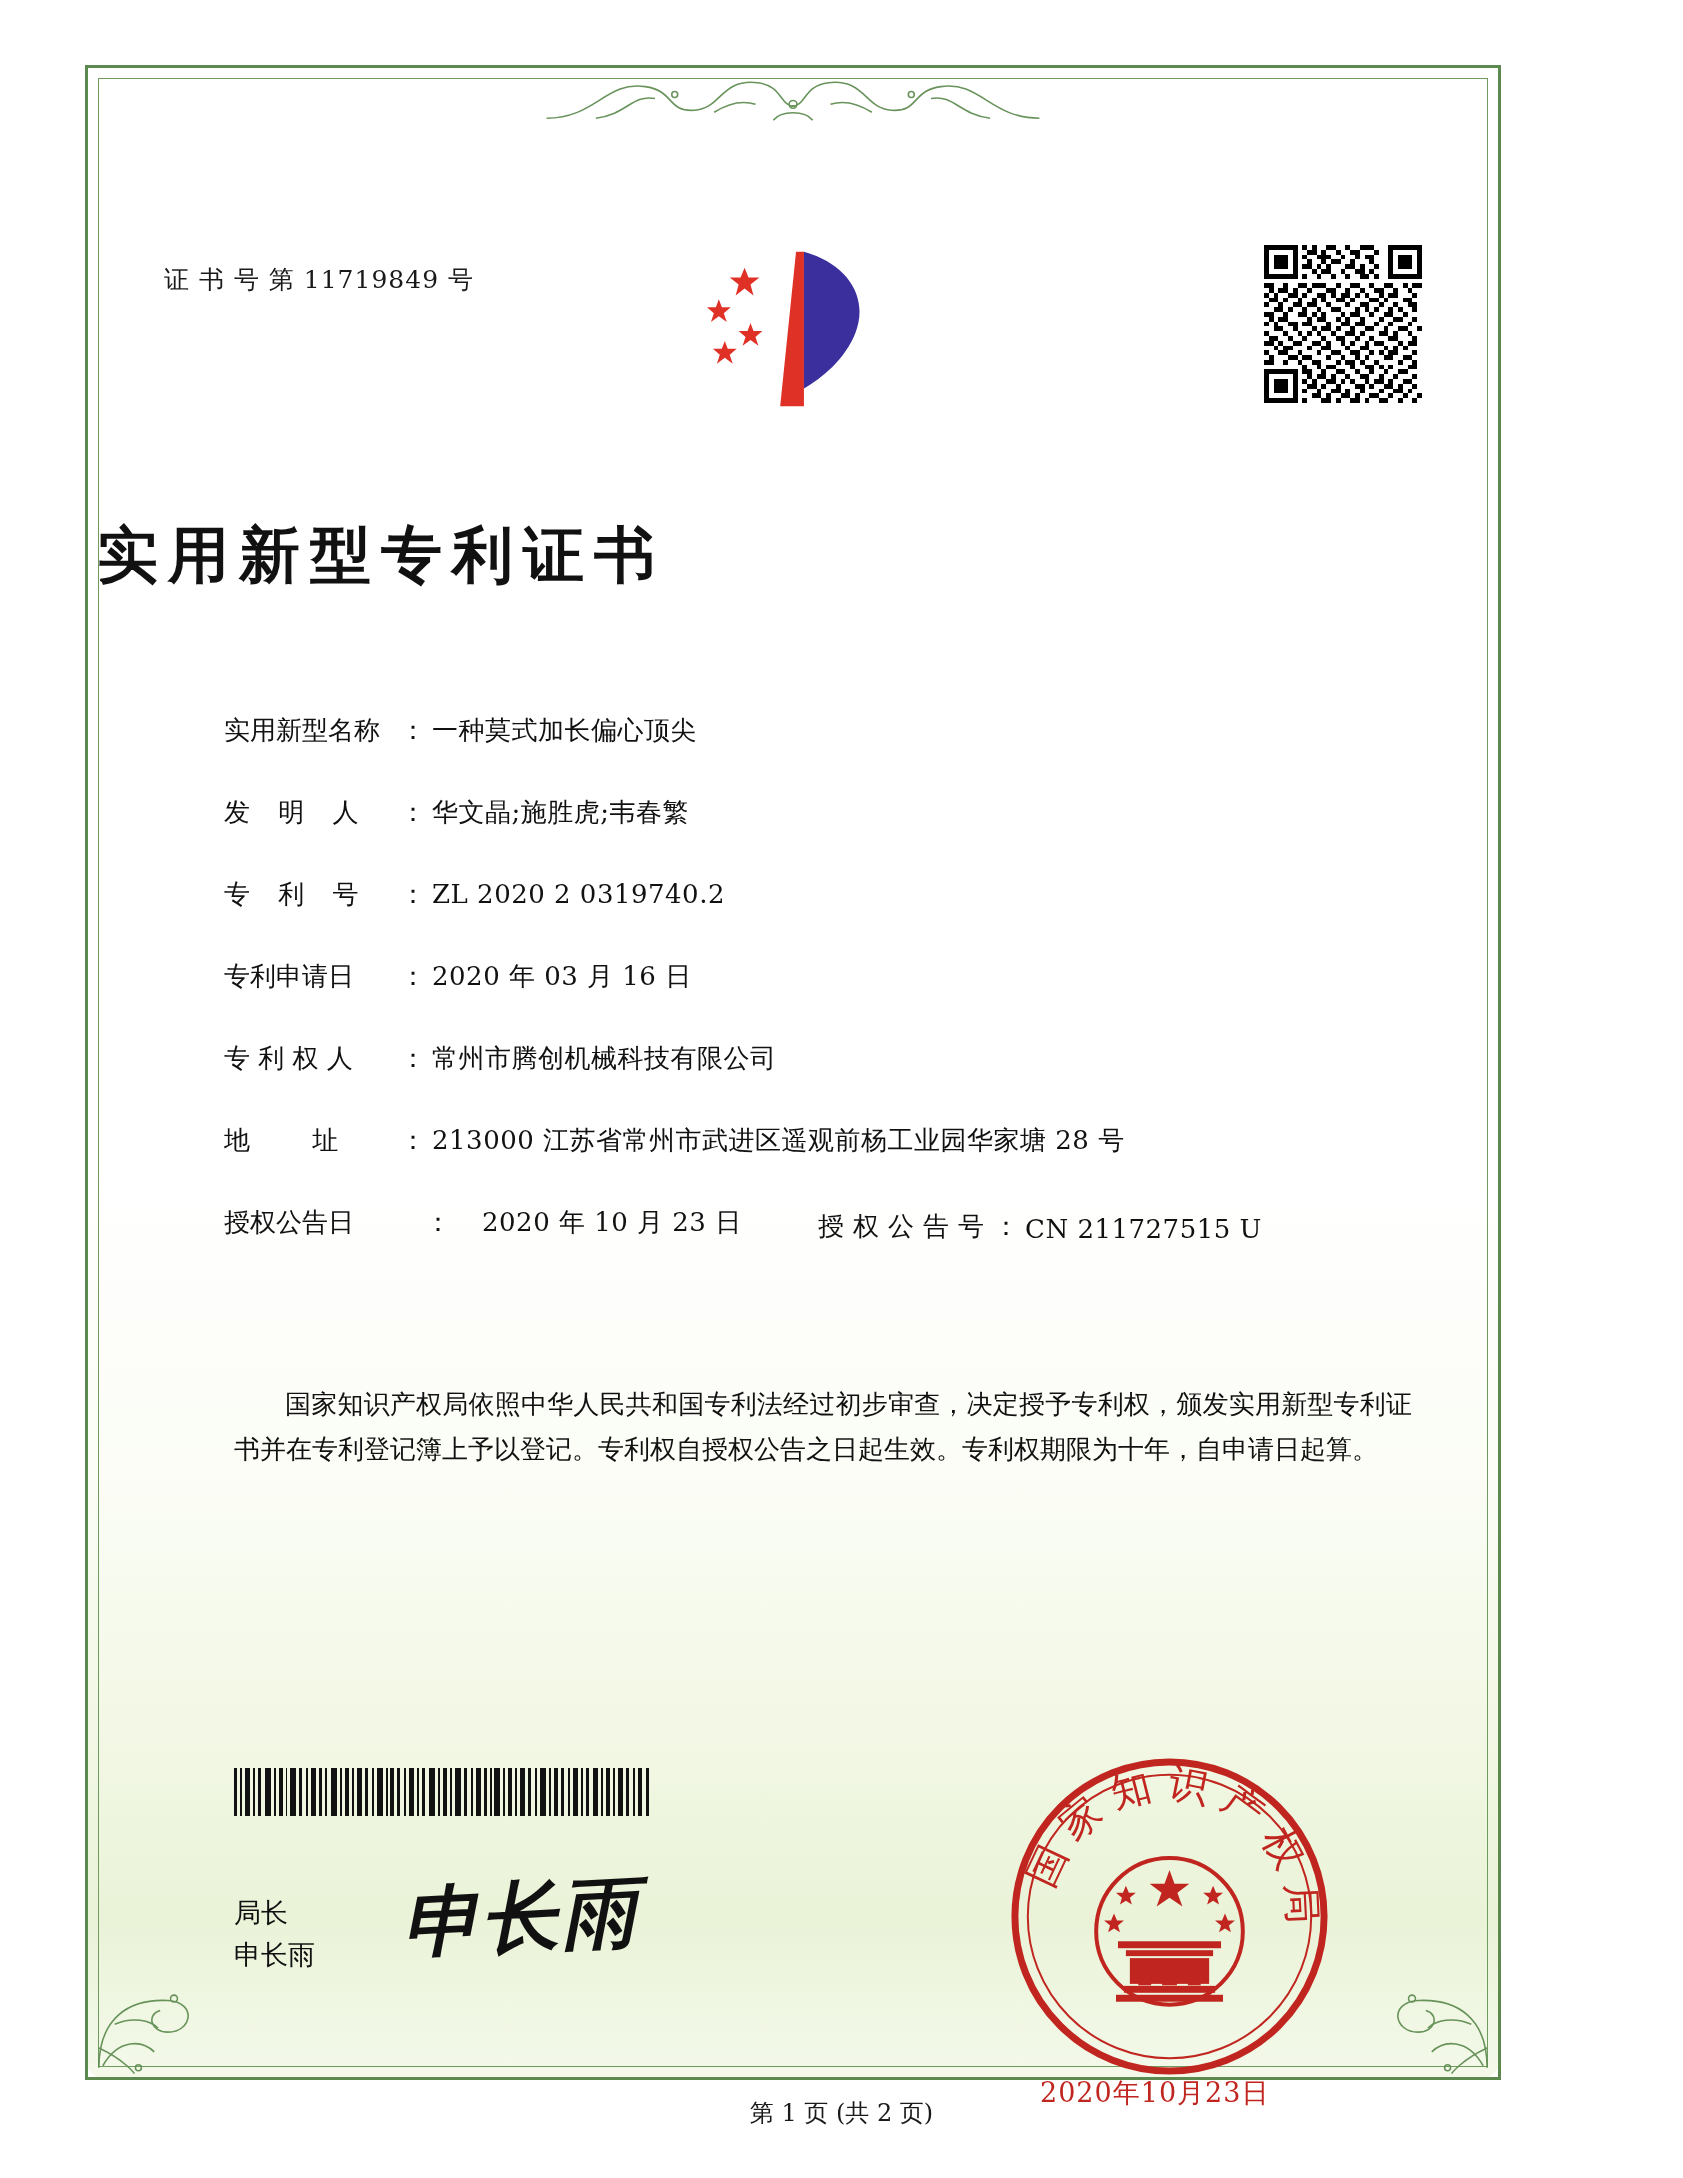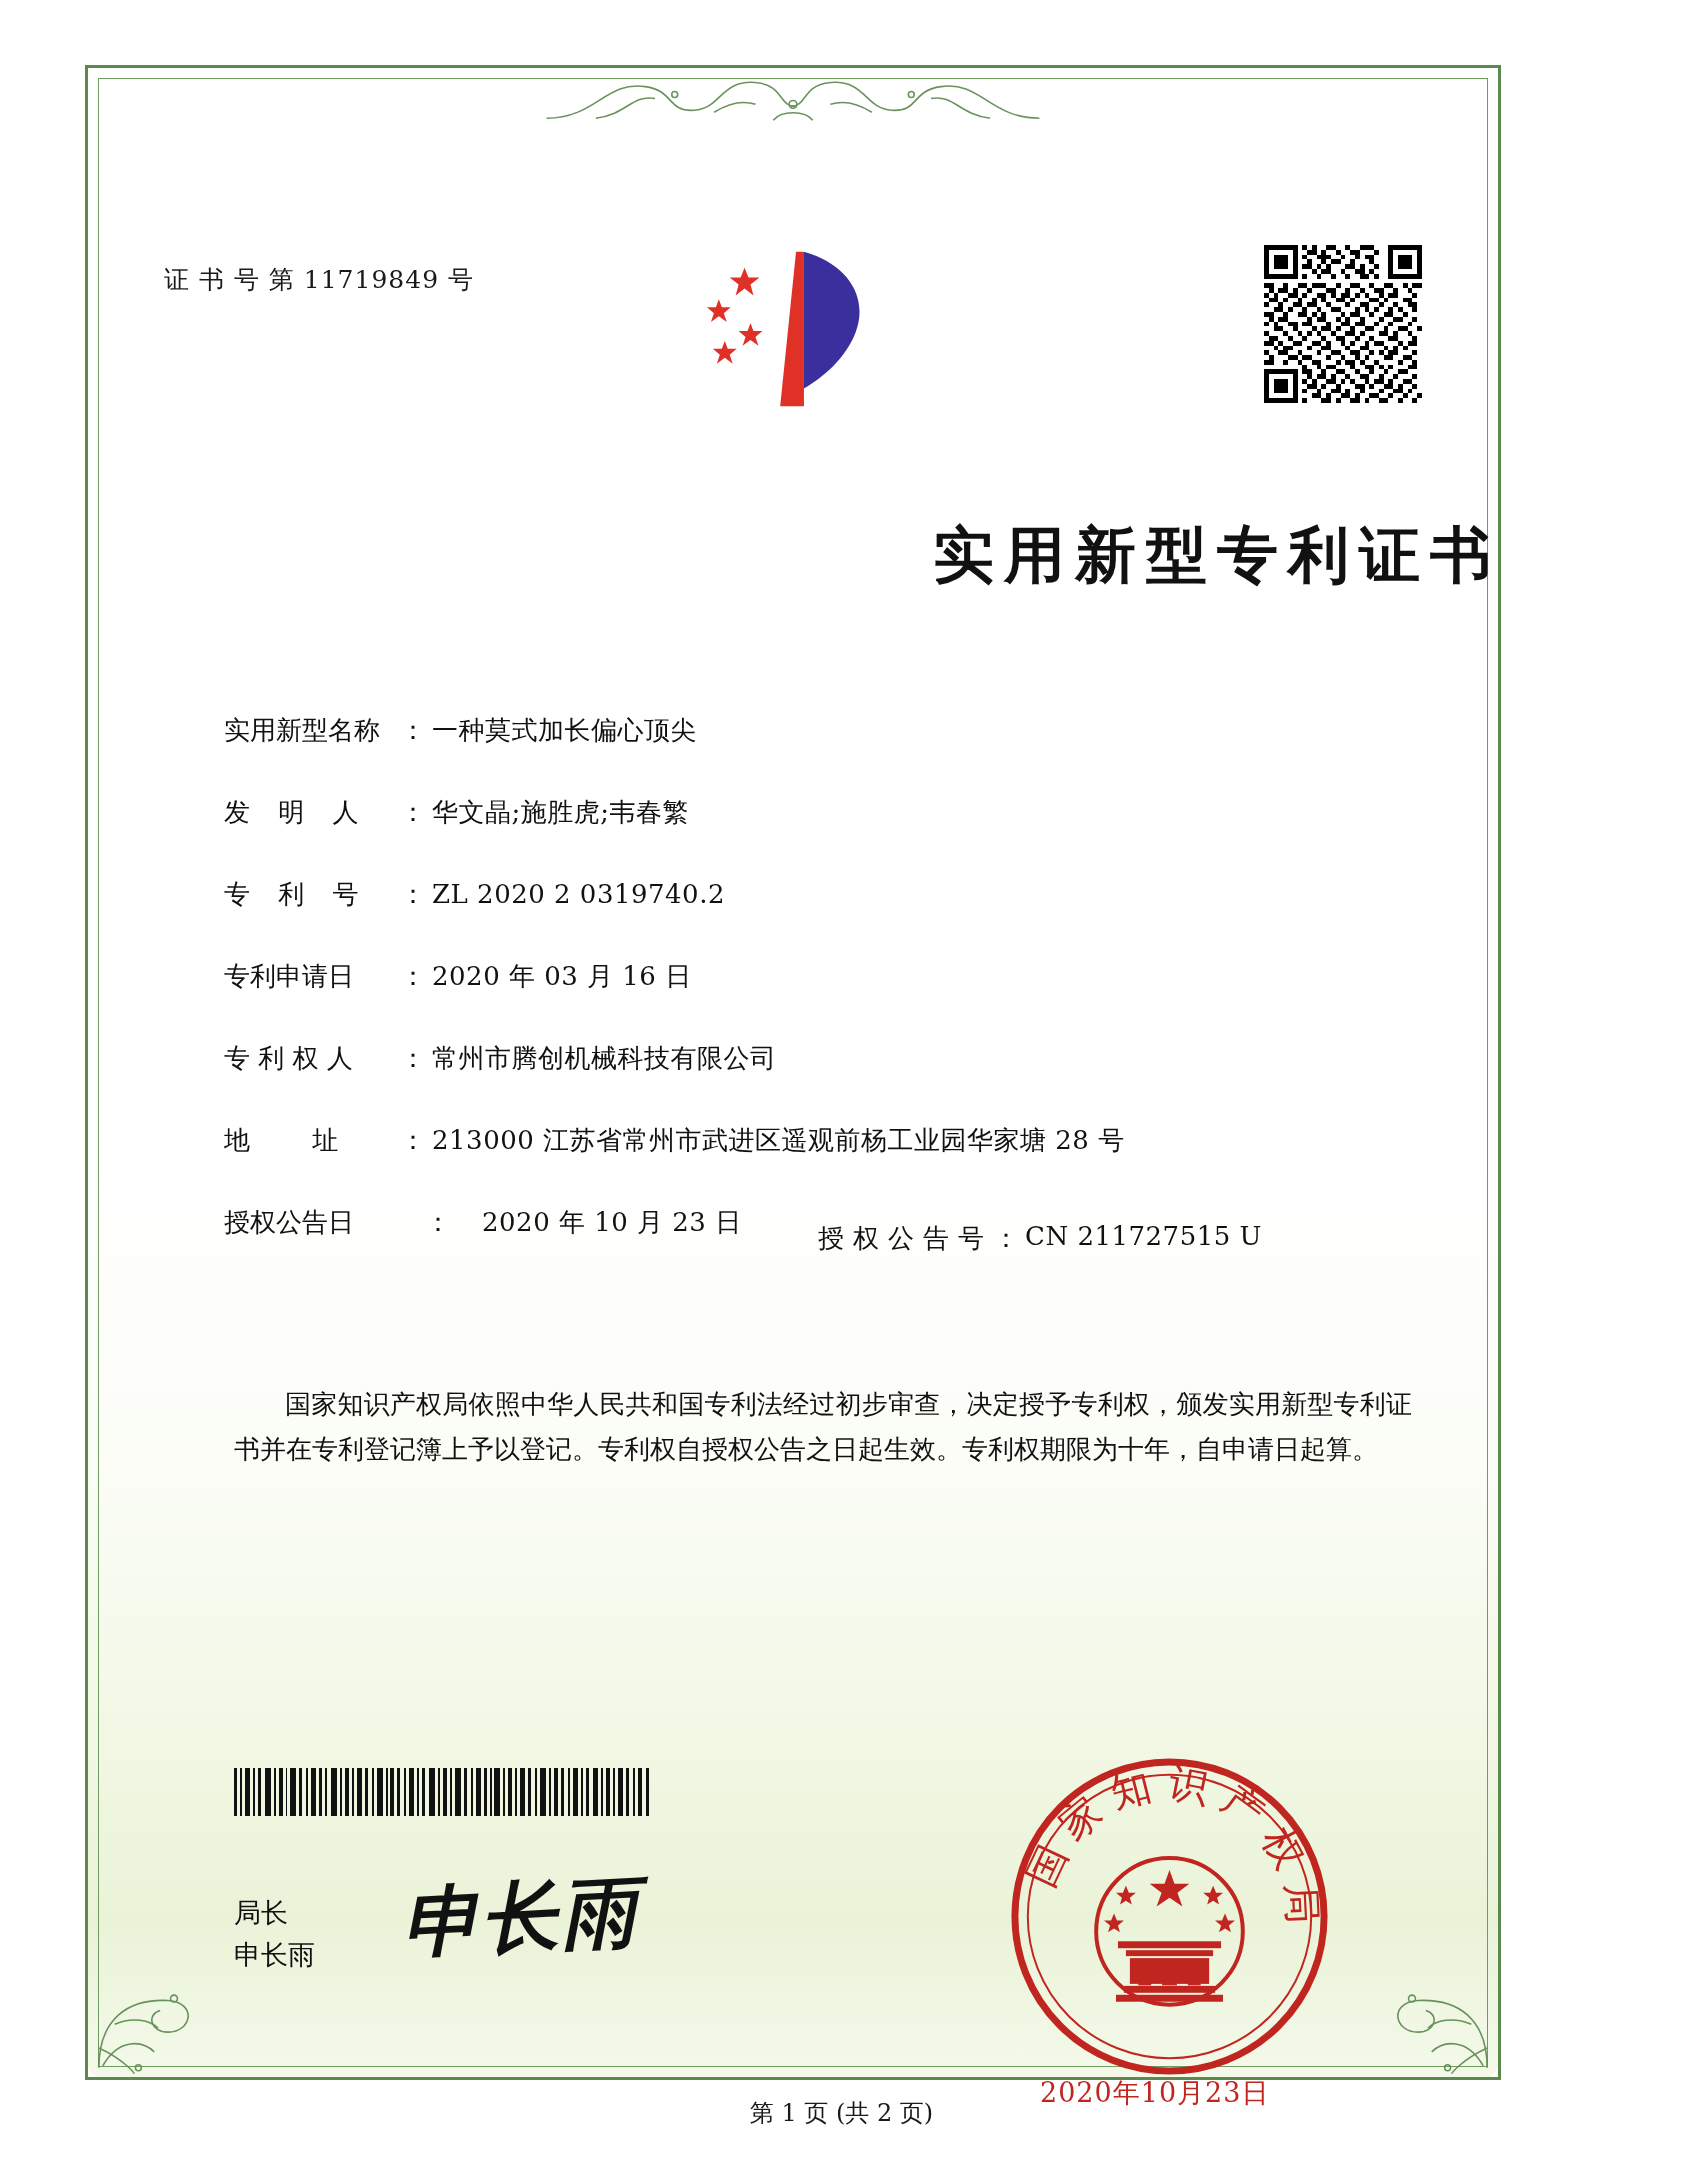--- a/index.html
+++ b/index.html
@@ -66,26 +66,27 @@
   .qr {
     position: absolute;
     right: 79px; top: 180px;
     width: 158px; height: 158px;
   }
 
   
   .title {
     position: absolute;
     left: 0; right: 0; top: 450px;
-    text-align: right;
+    text-align: left;
     font-size: 61px;
     letter-spacing: 10px;
     font-weight: 700;
     color: #111;
     font-family: "DejaVu Serif", "Liberation Serif", serif;
+    padding-left: 12px;
   }
 
   
   .fields {
     position: absolute;
     left: 139px; top: 648px;
     width: 1168px;
   }
   .field {
     display: flex;
@@ -102,23 +103,23 @@
   }
   .field .label.sp1 { letter-spacing: 10px; }
   .field .label.sp3 { letter-spacing: 27px; }
   .field .colon { margin-right: 6px; }
   .field .value { letter-spacing: 0.5px; }
   .field .value.mono { font-family: "DejaVu Serif", "Liberation Serif", serif; }
 
   .field-row-2col { position: relative; gap: 25px; }
   .field-row-2col .second {
     position: absolute;
-    left: 594px; top: 16px;
+    left: 594px; top: 4px;
     display: flex;
-    align-items: flex-start;
+    align-items: flex-end;
     white-space: nowrap;
   }
   .field-row-2col .second .label2 { letter-spacing: 9px; }
 
   
   .paras {
     position: absolute;
     left: 141px; top: 1317px;
     width: 1178px;
     font-size: 26px;

